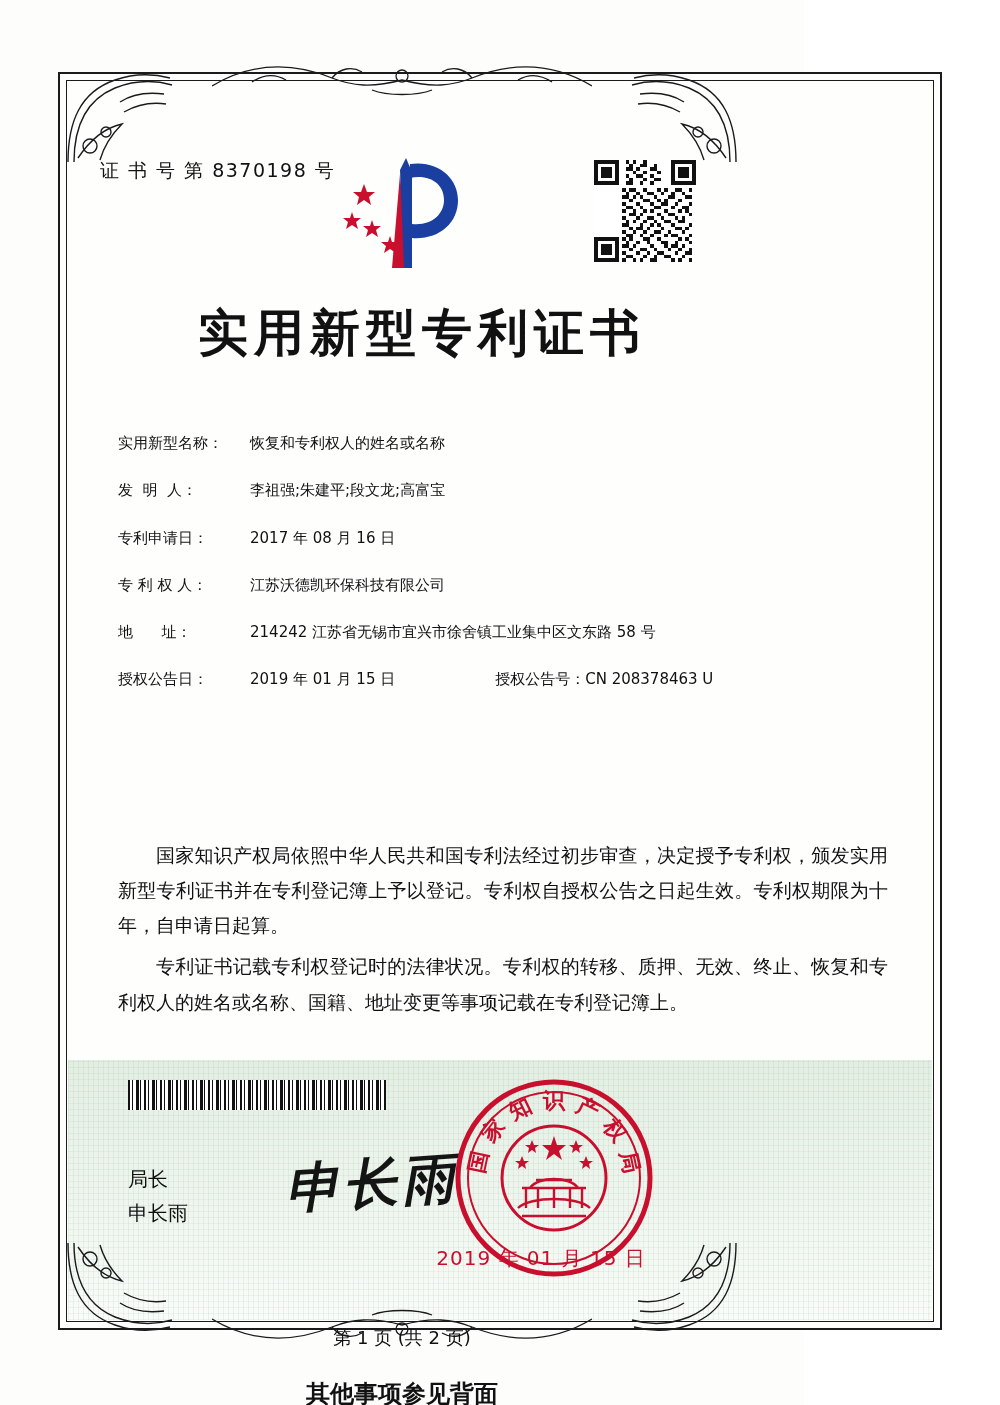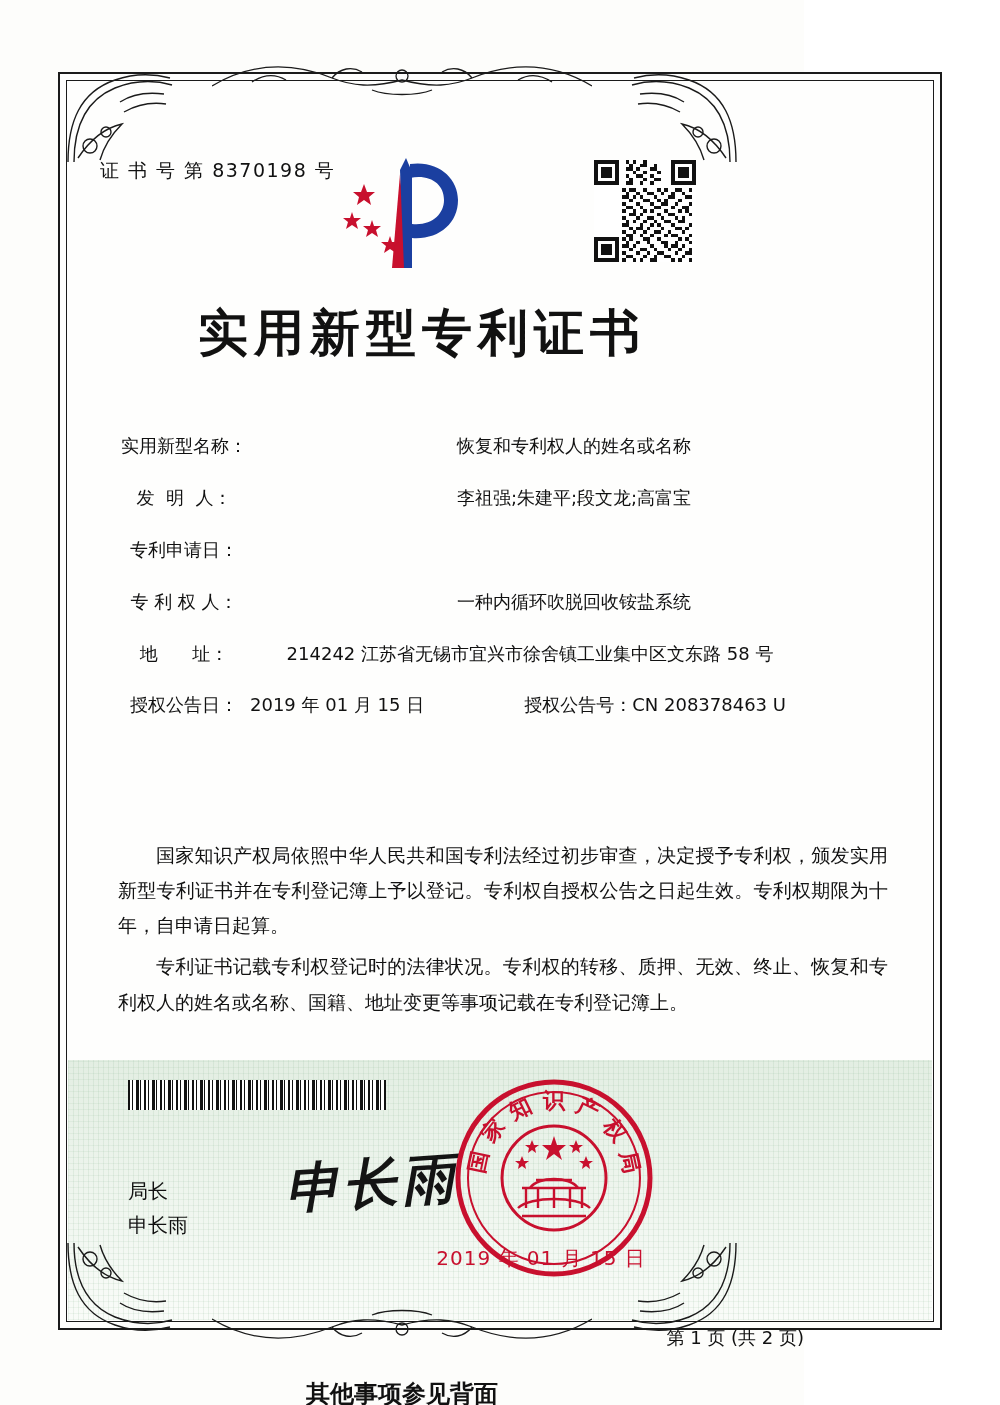--- a/index.html
+++ b/index.html
@@ -130,23 +130,22 @@
     font-family: "DejaVu Sans", "Liberation Sans", sans-serif;
     padding-left: 40px;
   }
 
   
   .fields {
     position: absolute;
     left: 118px;
     top: 432px;
     width: 780px;
-    font-size: 18px;
+    font-size: 15px;
     line-height: 1.55;
-    text-align: center;
   }
   .field-row {
     display: flex;
     align-items: flex-start;
     margin-bottom: 24px;
   }
   .field-label {
     width: 132px;
     flex: 0 0 132px;
     white-space: pre;
@@ -195,21 +194,20 @@
         #111 8px 11px, #fff 11px 12px, #111 12px 13px, #fff 13px 16px);
   }
 
   
   .sign-label {
     position: absolute;
     left: 128px;
     top: 1162px;
     font-size: 20px;
     line-height: 1.7;
-    margin-top: 12px;
   }
   .signature {
     position: absolute;
     left: 285px;
     top: 1148px;
     font-size: 54px;
     font-family: "DejaVu Serif", "Liberation Serif", serif;
     font-style: italic;
     font-weight: bold;
     letter-spacing: 4px;
@@ -235,21 +233,21 @@
     font-size: 20px;
     letter-spacing: 1px;
   }
 
   
   .page-num {
     position: absolute;
     left: 0;
     right: 0;
     top: 1326px;
-    text-align: right;
+    text-align: center;
     font-size: 18px;
   }
   .footnote {
     position: absolute;
     left: 0;
     right: 0;
     top: 1378px;
     text-align: center;
     font-size: 24px;
     font-weight: bold;
@@ -522,25 +520,26 @@
     </div>
 
     <div class="field-row">
       <span class="field-label">发  明  人：</span>
       <span class="field-value">李祖强;朱建平;段文龙;高富宝</span>
     </div>
 
 
     <div class="field-row">
       <span class="field-label">专利申请日：</span>
+      <span class="field-value">2017 年 08 月 16 日</span>
     </div>
 
     <div class="field-row">
       <span class="field-label">专 利 权 人：</span>
-      <span class="field-value">一种内循环吹脱回收铵盐系统</span>
+      <span class="field-value">江苏沃德凯环保科技有限公司</span>
     </div>
 
     <div class="field-row addr">
       <span class="field-label">地      址：</span>
       <span class="field-value">214242 江苏省无锡市宜兴市徐舍镇工业集中区文东路 58 号</span>
     </div>
 
     <div class="field-row pub">
       <span class="field-label">授权公告日：</span>
       <span>2019 年 01 月 15 日</span>

